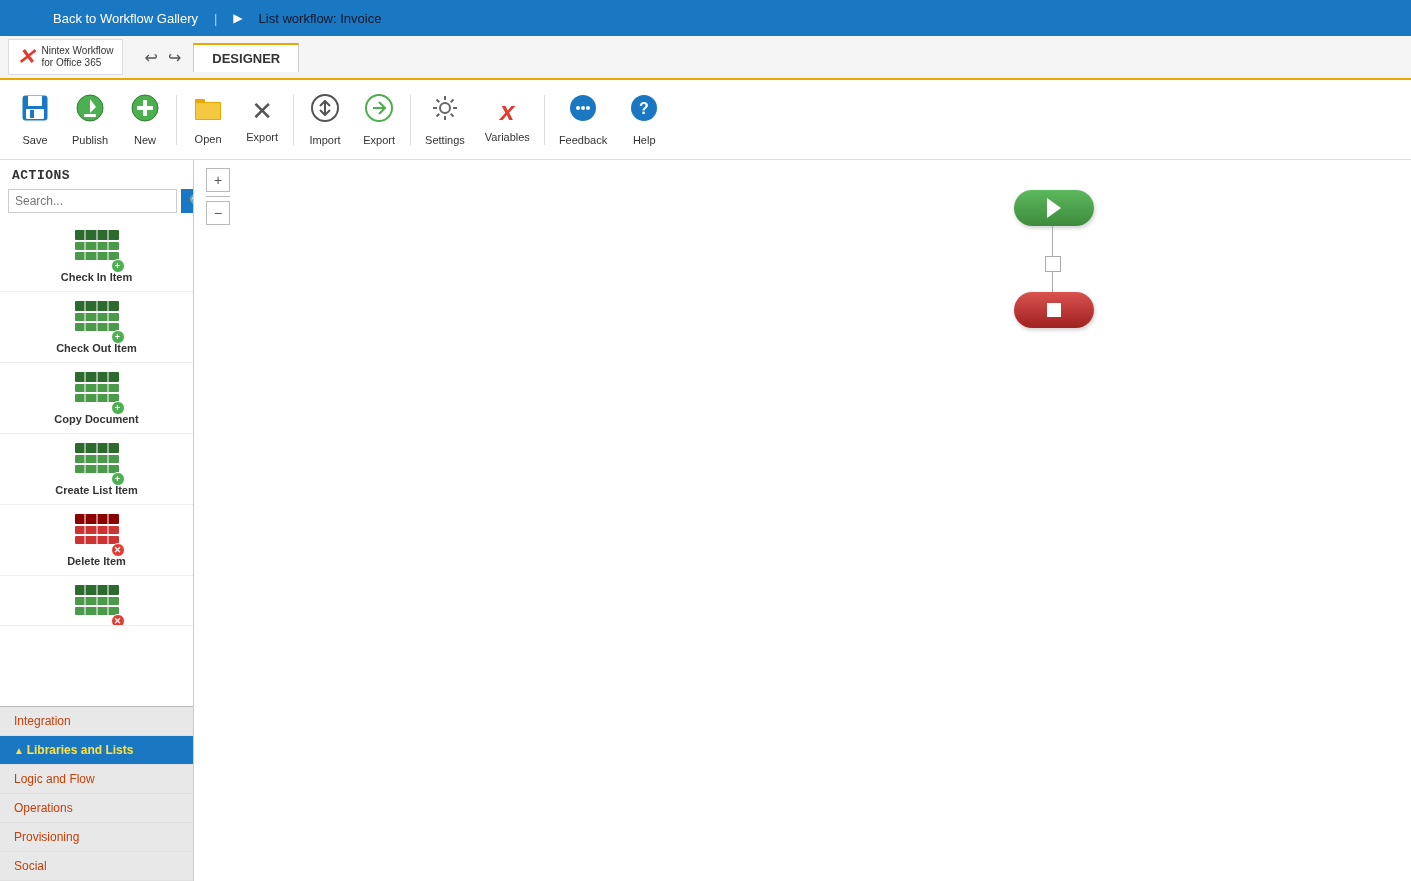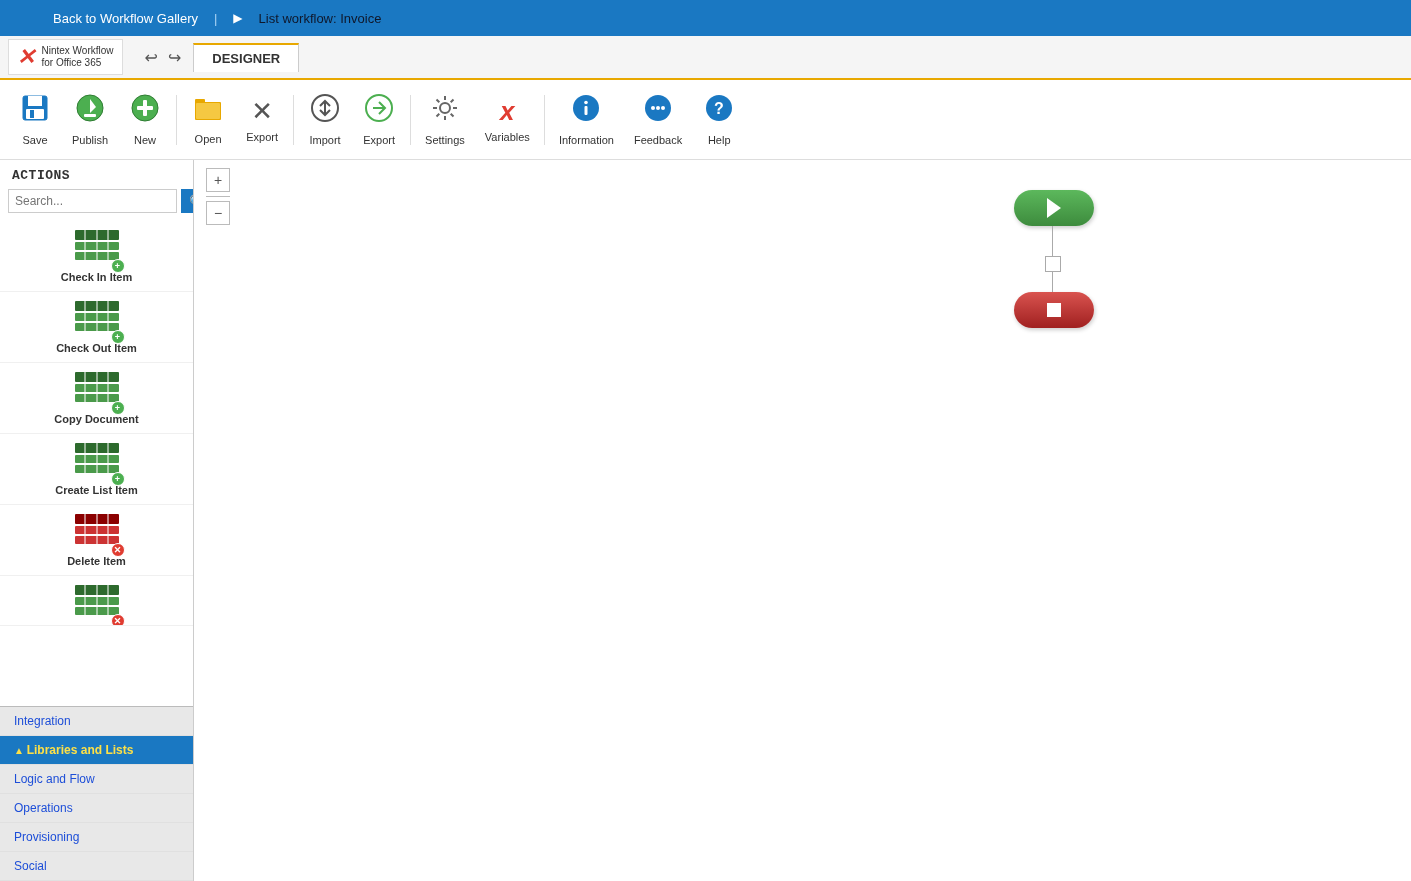--- a/index.html
+++ b/index.html
@@ -172,21 +172,21 @@
     .badge-green { background: #4caf50; }
     .badge-red { background: #e03c31; }
 
     
     .category-bar {
       border-top: 1px solid #bbb;
     }
     .category-item {
       padding: 7px 14px;
       font-size: 12px;
-      color: #1d4ed8;
+      color: #c2410c;
       cursor: pointer;
       border-bottom: 1px solid #e0e0e0;
       background: #e8e8e8;
     }
     .category-item.active {
       background: #1a78c2;
       color: #fde047;
       font-weight: 700;
     }
     .category-item.active::before {
@@ -422,30 +422,20 @@
     <span>Settings</span>
   </button>
 
   <button class="toolbar-btn">
     <span class="tb-icon tb-red" style="font-size:26px; color:#e03c31; font-style:italic; font-weight:bold;">x</span>
     <span>Variables</span>
   </button>
 
   <div class="toolbar-separator"></div>
 
-  <button class="toolbar-btn">
-    <span class="tb-icon tb-blue">
-      <svg width="30" height="30" viewBox="0 0 30 30">
-        <circle cx="15" cy="15" r="13" fill="#1a78c2"></circle>
-        <rect x="13.5" y="13" width="3" height="9" rx="1" fill="#fff"></rect>
-        <circle cx="15" cy="9.5" r="1.8" fill="#fff"></circle>
-      </svg>
-    </span>
-    <span>Information</span>
-  </button>
 
   <button class="toolbar-btn">
     <span class="tb-icon tb-blue">
       <svg width="30" height="30" viewBox="0 0 30 30">
         <circle cx="15" cy="15" r="13" fill="#1a78c2"></circle>
         <circle cx="10" cy="15" r="2" fill="#fff"></circle>
         <circle cx="15" cy="15" r="2" fill="#fff"></circle>
         <circle cx="20" cy="15" r="2" fill="#fff"></circle>
       </svg>
     </span>

